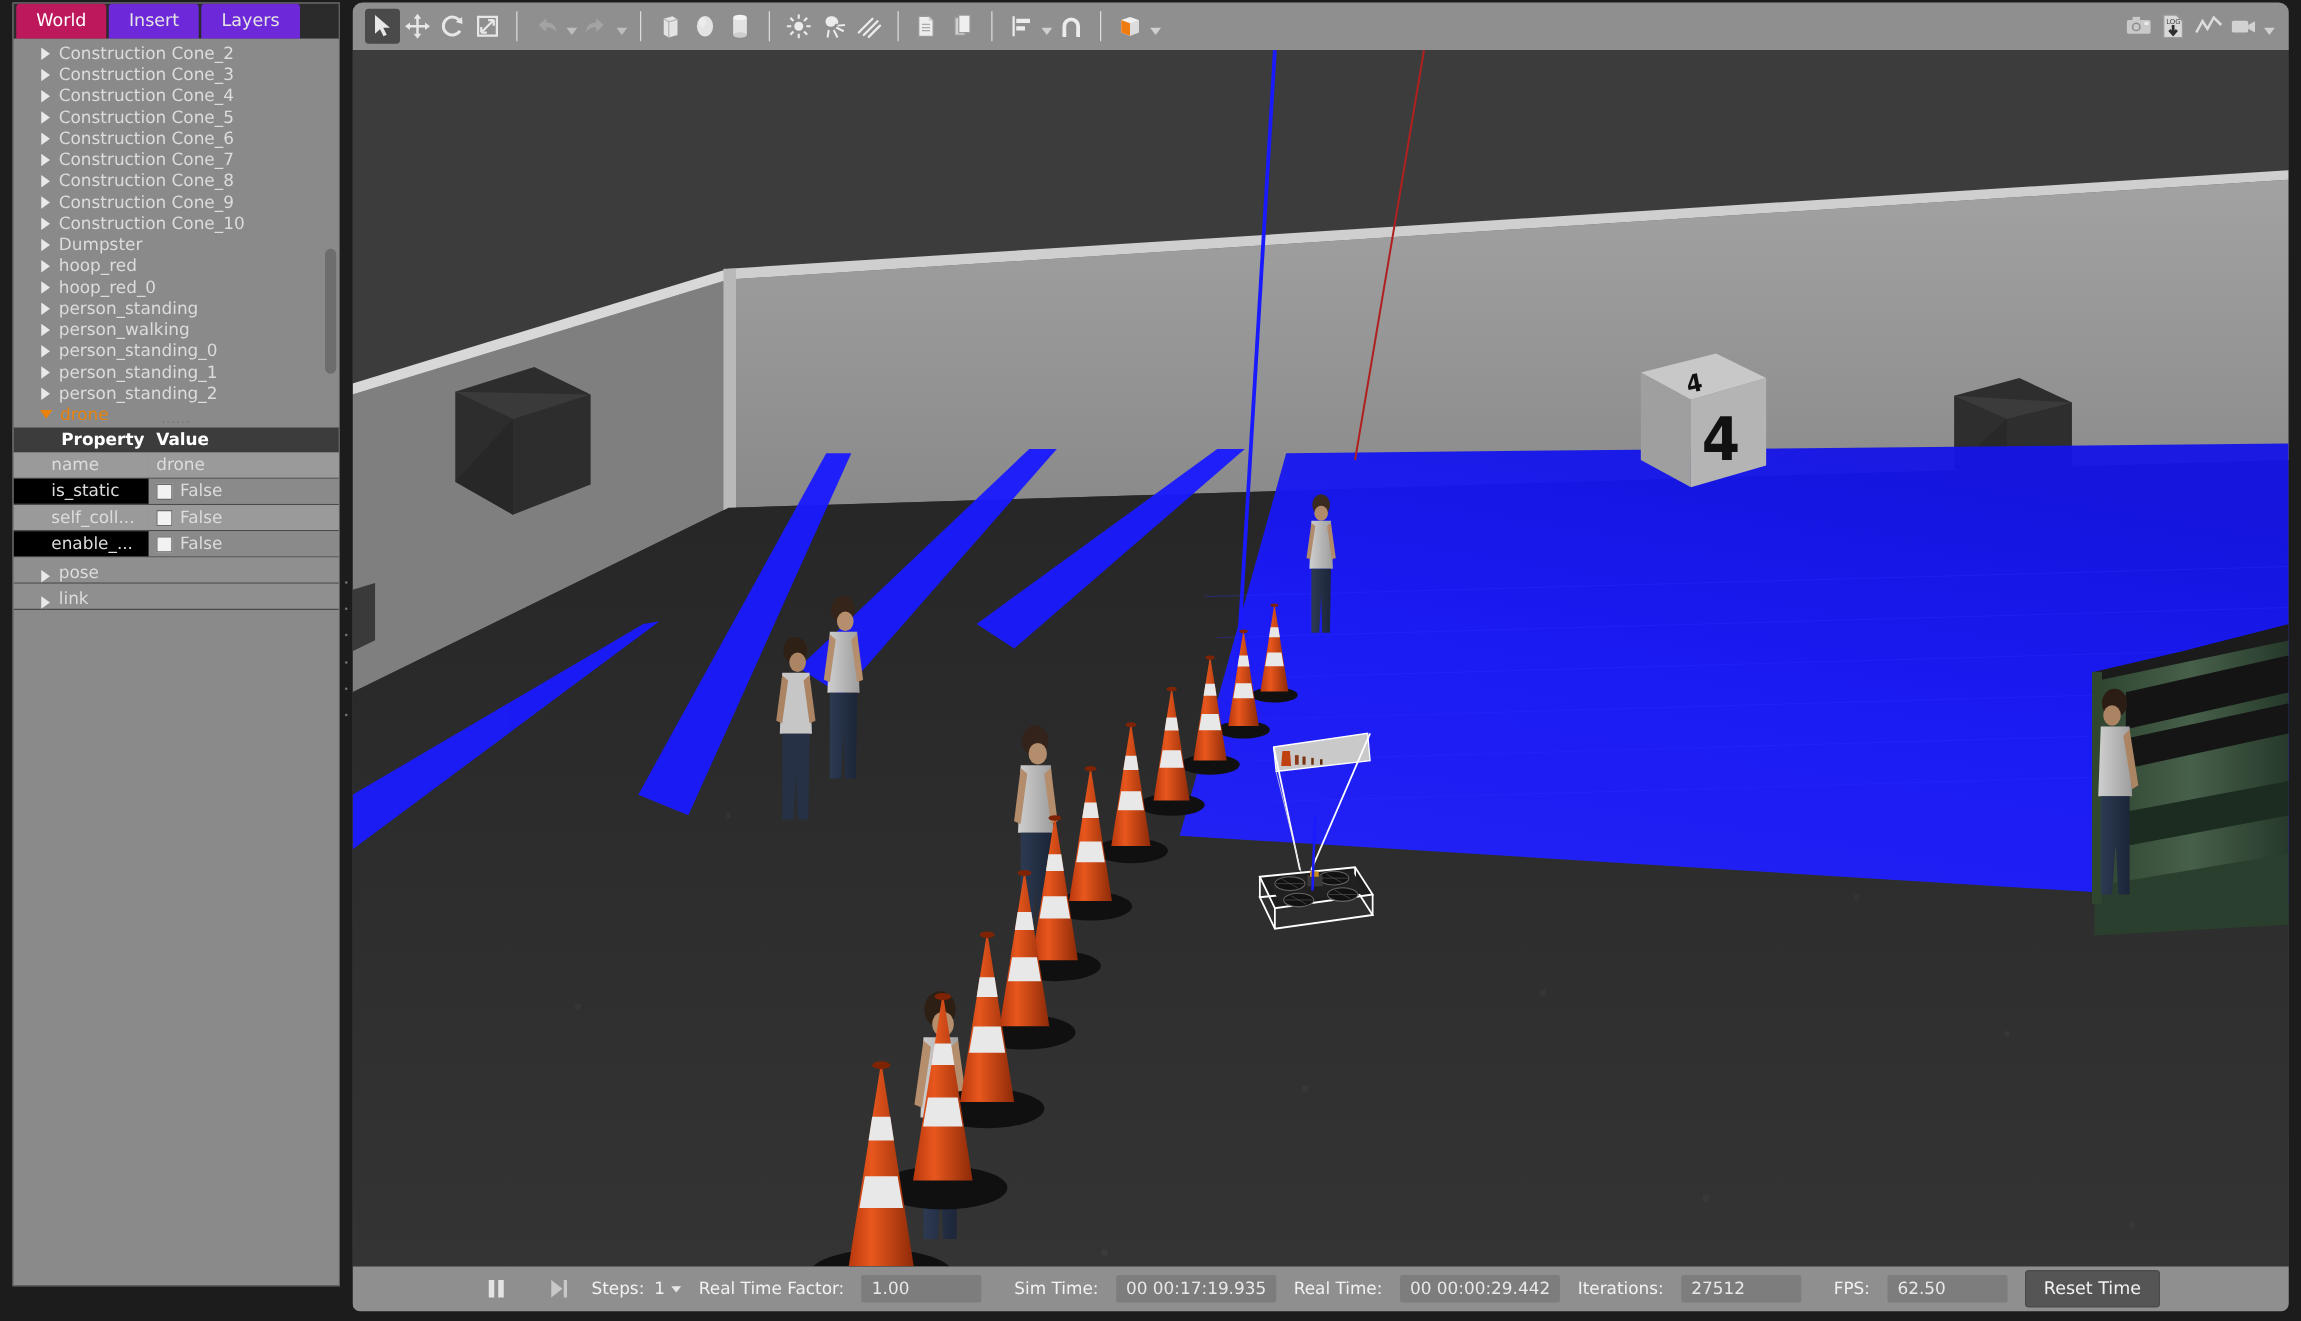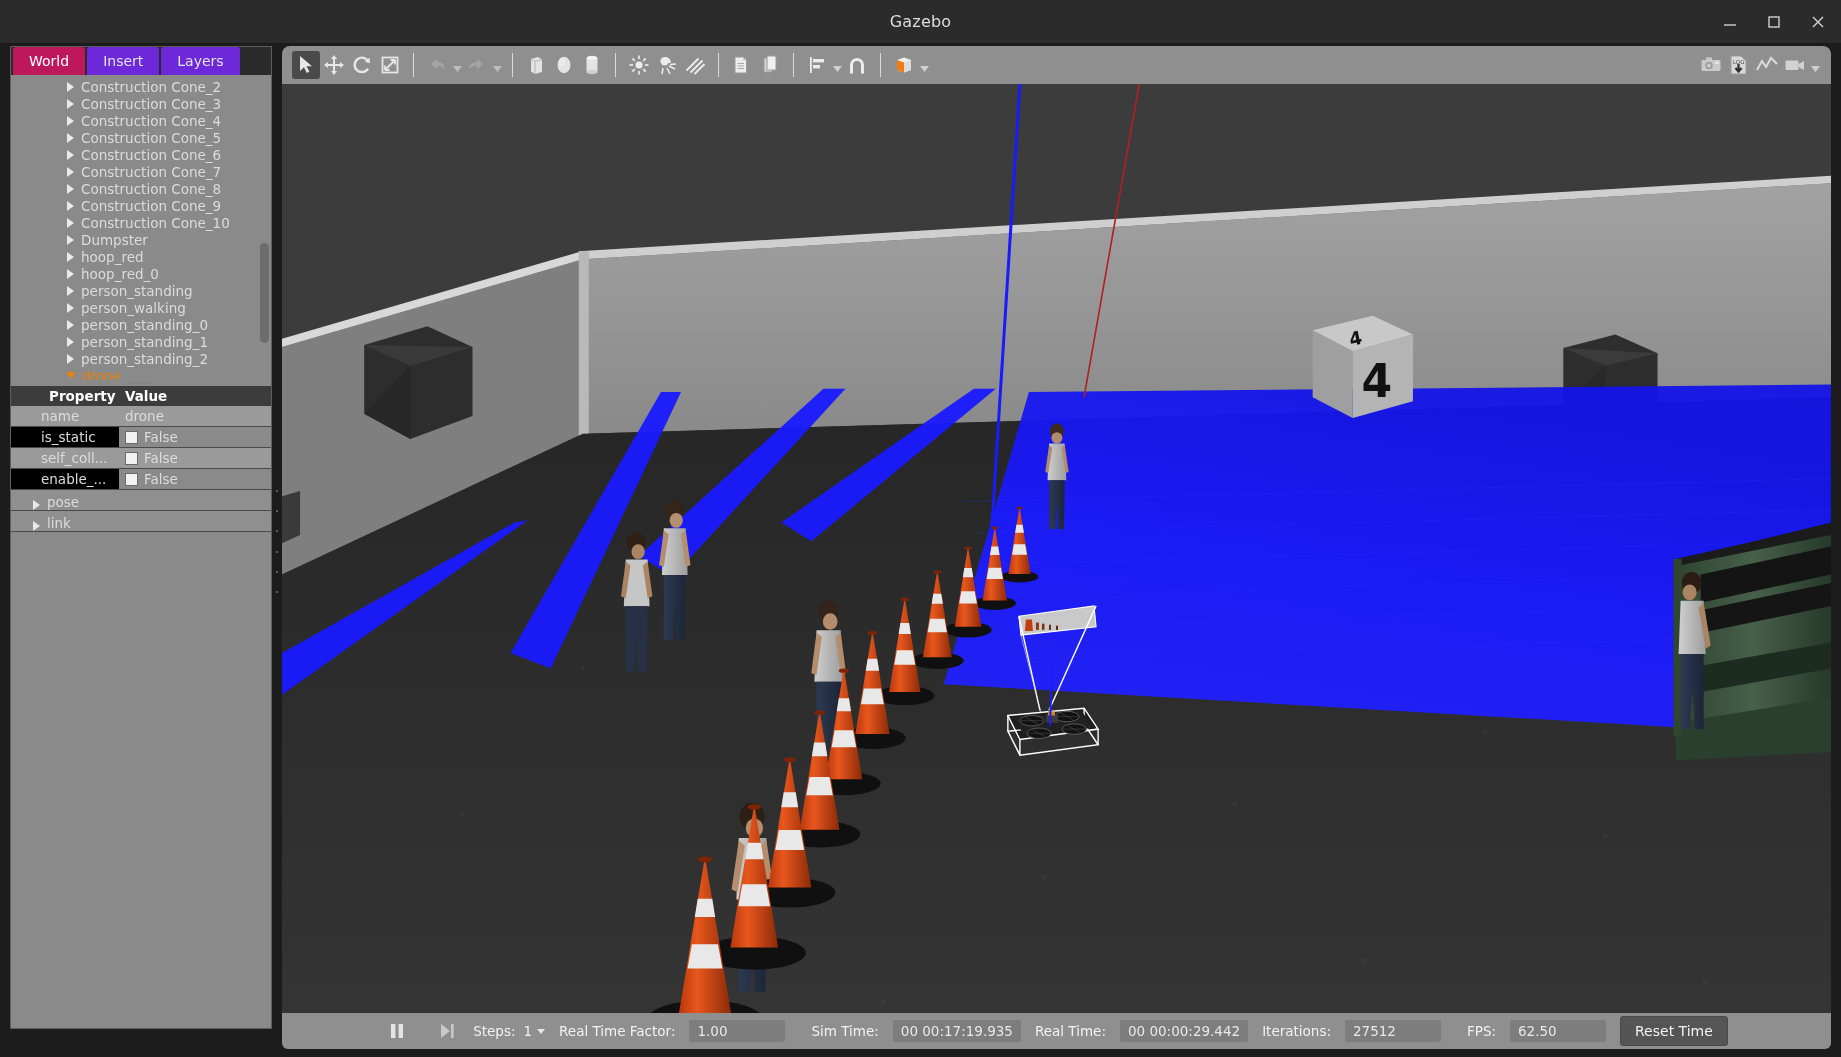--- a/index.html
+++ b/index.html
@@ -52,21 +52,21 @@
     line-height:20px;
   }
   .tab.active{ background:#be185d; color:#fff; }
   .tab.inactive{ background:#6d28d9; color:#e4e4e4;text-align:right; }
 
   .tree-wrap{
     flex:0 0 305px; position:relative; overflow:hidden; background:#8a8a8a;
   }
   .tree{ padding:3px 0 0 0; }
   .tree-row{
-    display:flex; align-items:center; height:17px; padding-left:56px;
+    display:flex; align-items:center; height:17px; padding-left:22px;
     font-size:13.5px; color:#dcdcdc; cursor:pointer; white-space:nowrap;
   }
   .tree-row.selected{ color:#e8820c; }
   .tri{
     width:0;height:0;border-style:solid;
     border-width:5px 0 5px 7px; border-color:transparent transparent transparent #e9e9e9;
     margin-right:7px; flex:0 0 auto;
   }
   .tri.open{
     border-width:7px 5px 0 5px; border-color:#e8820c transparent transparent transparent;
@@ -165,41 +165,20 @@
 
   
   .scene{ position:absolute; inset:0; }
   .scene svg{ position:absolute; inset:0; width:100%; height:100%; display:block; }
 </style>
 </head>
 <body>
 
 <div id="app">
 
-  <div class="titlebar">
-    <div class="title">Gazebo</div>
-    <div class="wctrls">
-      <div class="wbtn">
-        <svg width="18" height="18" viewBox="0 0 18 18">
-            <line x1="3" y1="12" x2="15" y2="12" stroke="#cfcfcf" stroke-width="1.4"></line>
-          </svg>
-      </div>
-      <div class="wbtn">
-        <svg width="18" height="18" viewBox="0 0 18 18">
-            <rect x="4" y="4" width="10" height="10" fill="none" stroke="#cfcfcf" stroke-width="1.4"></rect>
-          </svg>
-      </div>
-      <div class="wbtn">
-        <svg width="18" height="18" viewBox="0 0 18 18">
-            <line x1="4" y1="4" x2="14" y2="14" stroke="#cfcfcf" stroke-width="1.4"></line>
-            <line x1="14" y1="4" x2="4" y2="14" stroke="#cfcfcf" stroke-width="1.4"></line>
-          </svg>
-      </div>
-    </div>
-  </div>
 
 
   <div class="body">
 
     <div class="leftpanel">
 
       <div class="tabs">
         <div class="tab active">World</div>
         <div class="tab inactive">Insert</div>
         <div class="tab inactive">Layers</div>

